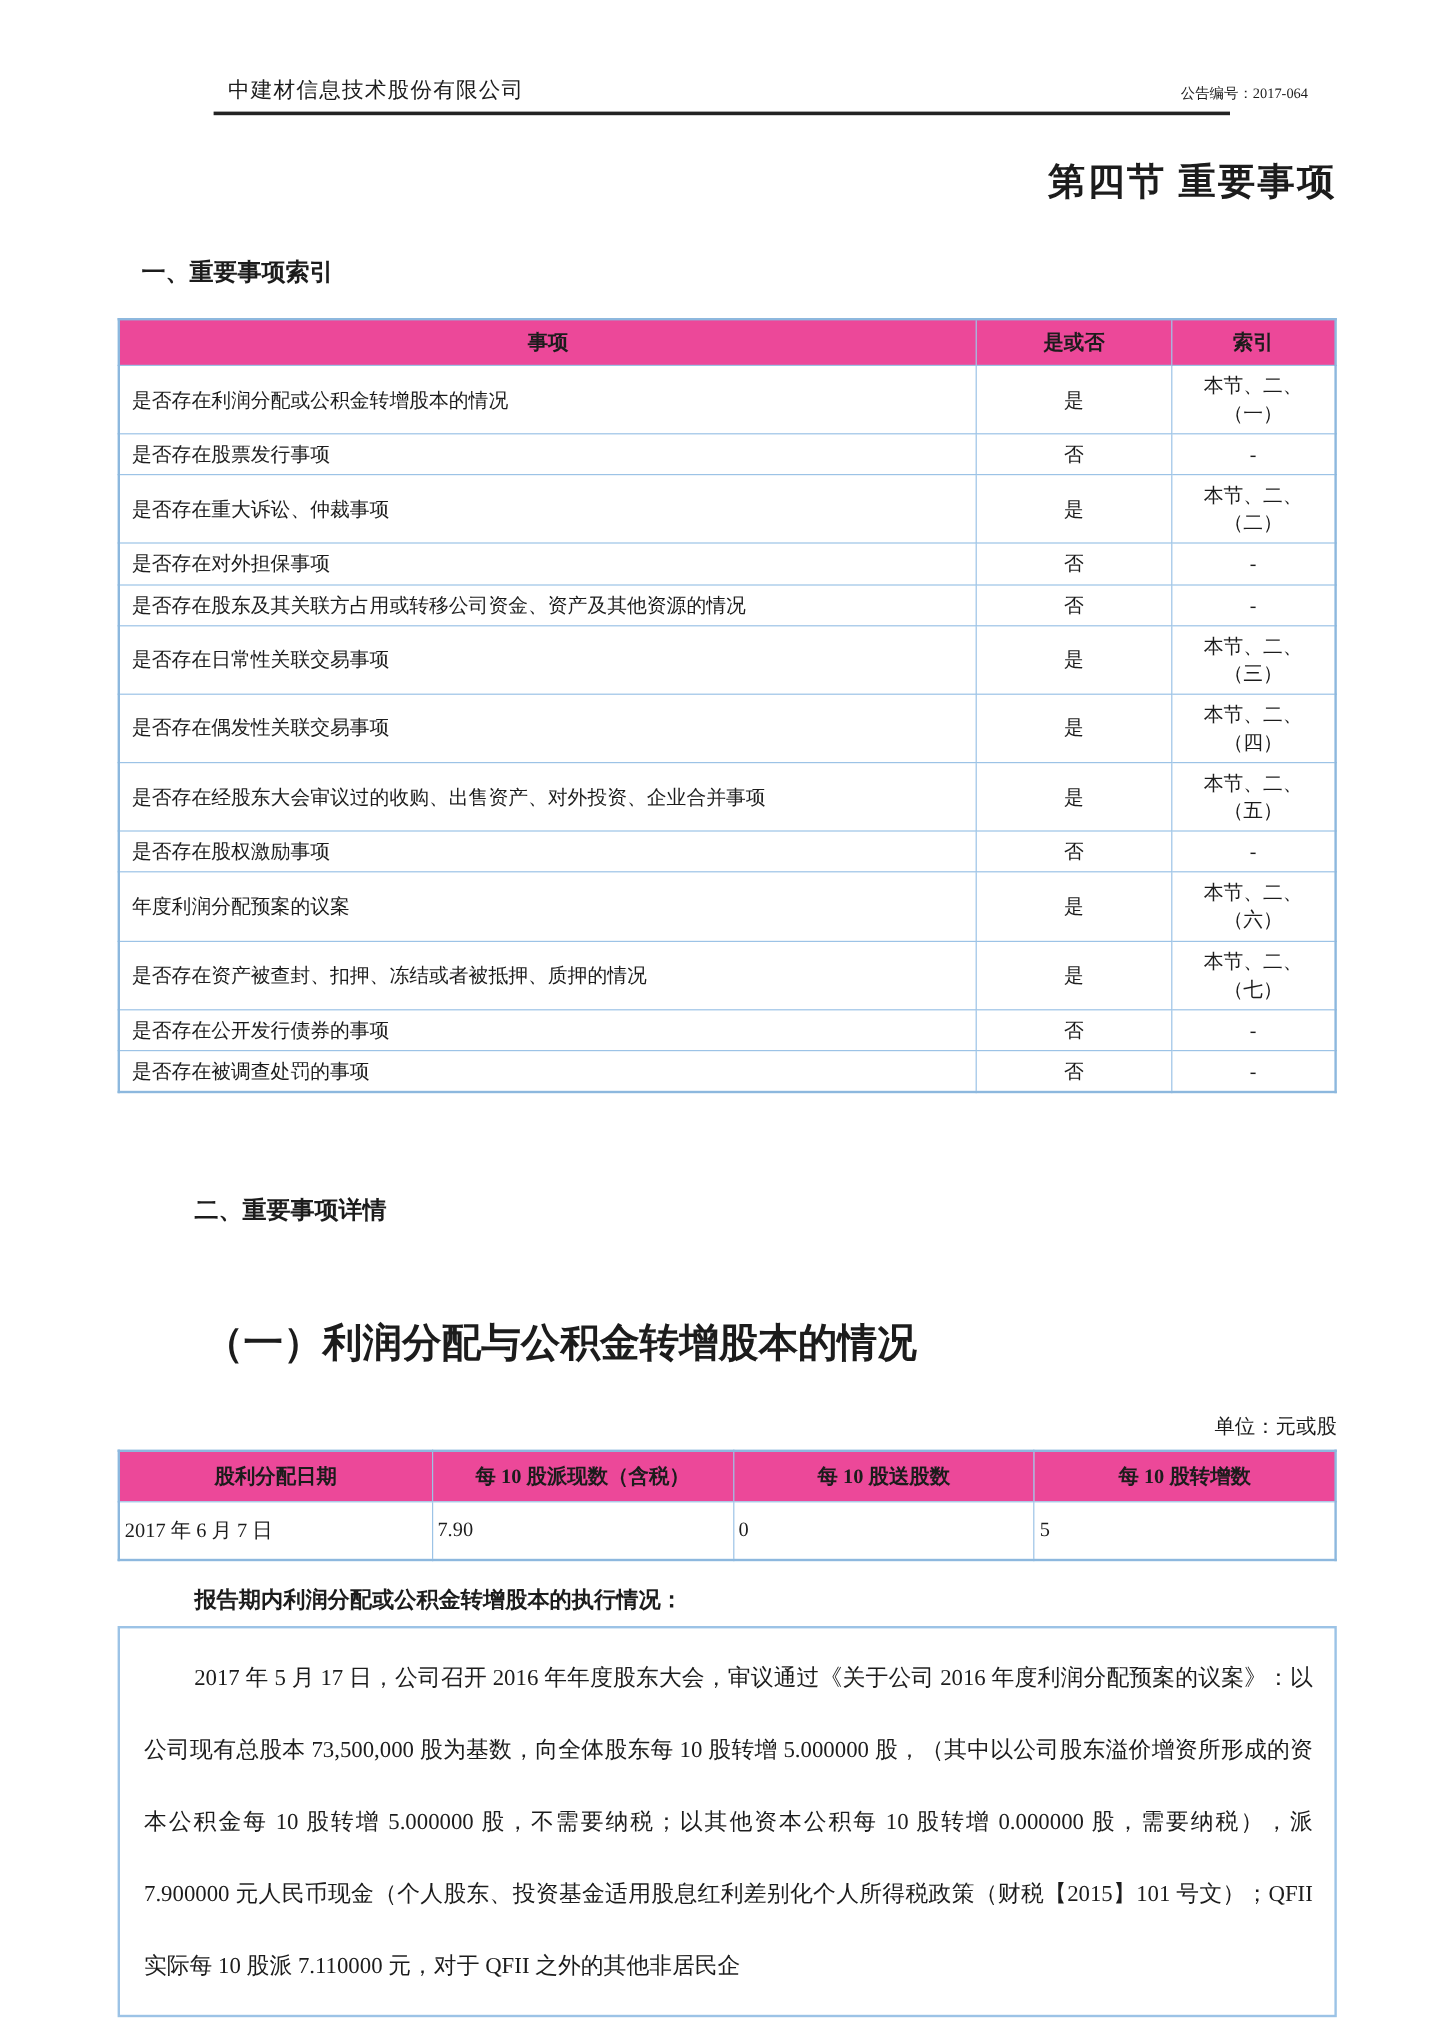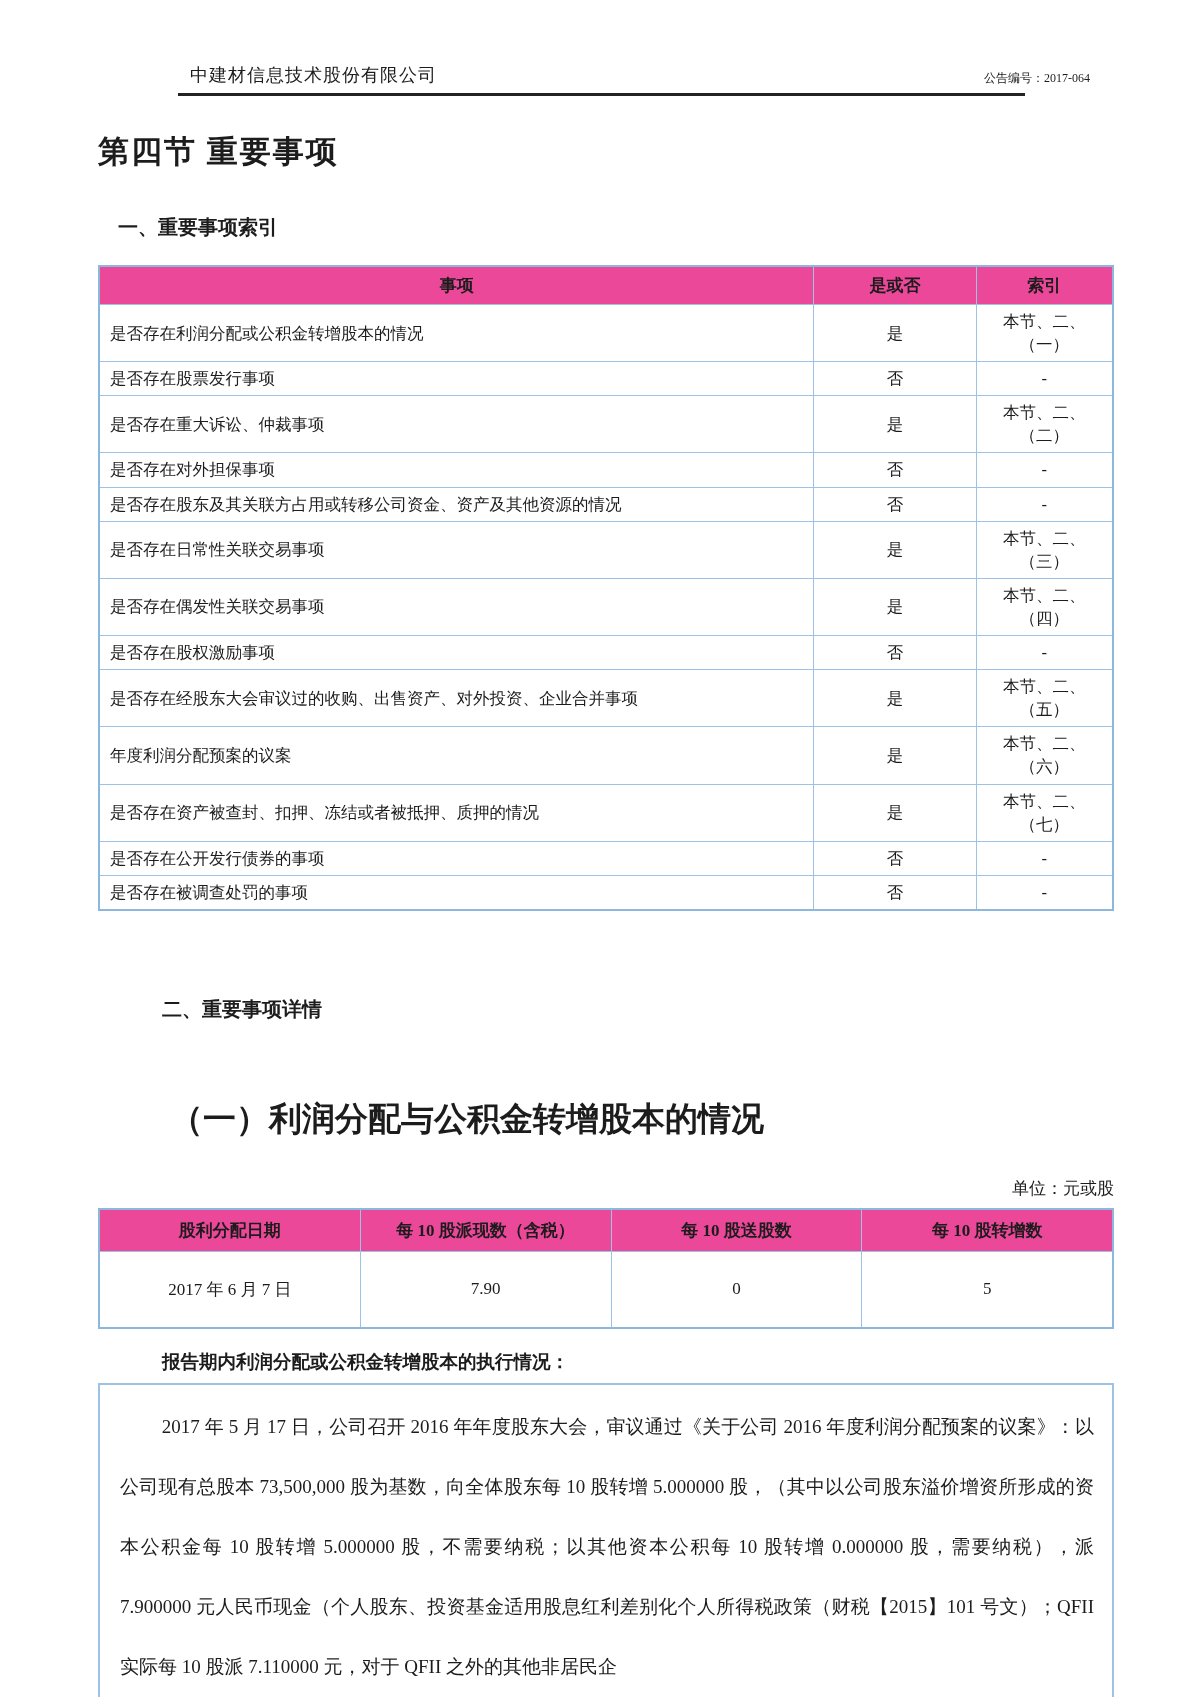--- a/index.html
+++ b/index.html
@@ -16,21 +16,21 @@
   .doc-header { position: relative; height: 40px; }
   .doc-header .rule {
     position: absolute; left: 80px; right: 89px; bottom: 0;
     border-top: 3px solid #232323;
   }
   .company { position: absolute; left: 92px; bottom: 9px; font-size: 18px; letter-spacing: 1px; }
   .notice { position: absolute; right: 24px; bottom: 9px; font-size: 12px; }
 
   
   .doc-title {
-    margin-top: 34px; text-align: left;
+    margin-top: 34px; text-align: right;
     font-size: 31px; font-weight: bold; line-height: 44px;
     letter-spacing: 2px;
   }
   .sec-heading {
     font-family: "Liberation Sans", "DejaVu Sans", sans-serif;
     font-size: 20px; font-weight: bold; line-height: 27px;
     margin-left: 64px;
   }
   .sec-heading.first { margin-top: 40px; margin-left: 20px; }
   .sec-heading.second { margin-top: 85px; }
@@ -58,21 +58,21 @@
   .matters-table col.c-yn   { width: 16%; }
   .matters-table col.c-idx  { width: 13.5%; }
   .matters-table td:nth-child(1) { text-align: left; }
   .matters-table td:nth-child(2) { text-align: center; }
   .matters-table td:nth-child(3) { text-align: center; white-space: pre-line; }
 
   .unit-note { margin-top: 42px; margin-bottom: 8px; text-align: right; font-size: 17px; }
   .dividend-table col { width: 25%; }
   .dividend-table col.c-date { width: 26%; }
   .dividend-table th { padding: 9px 4px; }
-  .dividend-table td { font-size: 17px; text-align: center; padding: 26px 4px; }
+  .dividend-table td { font-size: 17px; padding: 12px 4px; }
 
   
   .exec-label {
     margin: 20px 0 0 64px;
     font-size: 18.5px; font-weight: bold; line-height: 26px;
   }
   .exec-box {
     margin-top: 8px;
     border: 2px solid #9cc3e6;
     padding: 12px 18px 10px 20px;
@@ -144,29 +144,29 @@
           <td>本节、二、
 （三）</td>
         </tr>
         <tr>
           <td>是否存在偶发性关联交易事项</td>
           <td>是</td>
           <td>本节、二、
 （四）</td>
         </tr>
         <tr>
+          <td>是否存在经股东大会审议过的收购、出售资产、对外投资、企业合并事项</td>
+          <td>是</td>
+          <td>本节、二、
+（五）</td>
+        </tr>
+        <tr>
           <td>是否存在股权激励事项</td>
           <td>否</td>
           <td>-</td>
-        </tr>
-        <tr>
-          <td>是否存在经股东大会审议过的收购、出售资产、对外投资、企业合并事项</td>
-          <td>是</td>
-          <td>本节、二、
-（五）</td>
         </tr>
         <tr>
           <td>年度利润分配预案的议案</td>
           <td>是</td>
           <td>本节、二、
 （六）</td>
         </tr>
         <tr>
           <td>是否存在资产被查封、扣押、冻结或者被抵押、质押的情况</td>
           <td>是</td>

